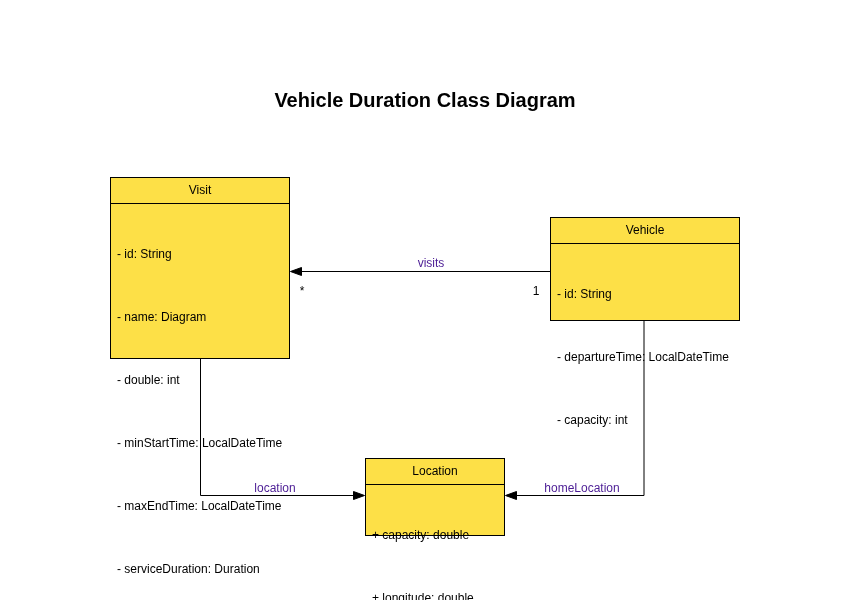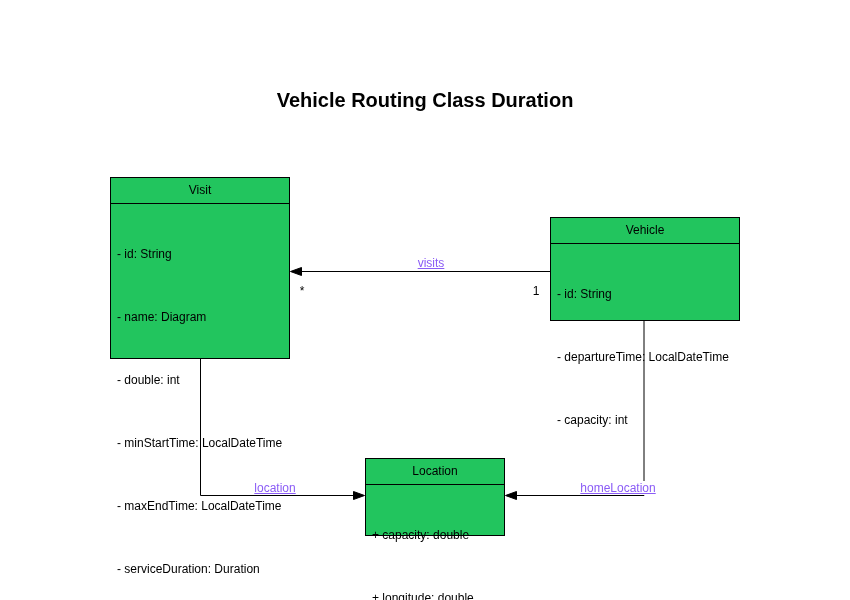--- a/index.html
+++ b/index.html
@@ -39,21 +39,21 @@
     fill: none;
   }
   .connectors path {
     stroke: #000000;
     stroke-width: 1;
     fill: #000000;
   }
   .uml-class {
     position: absolute;
     box-sizing: border-box;
-    background: #22c55e;
+    background: #fde047;
     border: 1px solid #000000;
     z-index: 2;
     font-size: 12px;
   }
   .uml-header {
     box-sizing: border-box;
     height: 26px;
     line-height: 25px;
     text-align: center;
     border-bottom: 1px solid #000000;
@@ -71,48 +71,47 @@
   }
   .edge-label {
     position: absolute;
     transform: translateX(-50%);
     font-size: 12px;
     line-height: 14px;
     white-space: nowrap;
     background: #ffffff;
     padding: 0 2px;
     z-index: 3;
-    color: #8b5cf6;
-    text-decoration: underline;
+    color: #4c1d95;
   }
   .edge-mult {
     position: absolute;
     transform: translateX(-50%);
     font-size: 12px;
     line-height: 14px;
     white-space: nowrap;
     z-index: 3;
     color: #000000;
   }
   #class-visit    { left: 110px; top: 177px; width: 180px; height: 182px; }
   #class-vehicle  { left: 550px; top: 217px; width: 190px; height: 104px; }
   #class-location { left: 365px; top: 458px; width: 140px; height:  78px; }
 
   #label-visits        { left: 431px; top: 256px; }
   #mult-visits-target  { left: 302px; top: 284px; }
   #mult-visits-source  { left: 536px; top: 284px; }
   #label-location      { left: 275px; top: 481px; }
-  #label-homelocation  { left: 582px; top: 481px; margin-left: 36px; }
+  #label-homelocation  { left: 582px; top: 481px; }
 </style>
 </head>
 <body>
 
 <div class="canvas">
 
-  <div class="diagram-title">Vehicle Routing Class Duration</div>
+  <div class="diagram-title">Vehicle Duration Class Diagram</div>
 
   <svg class="connectors" width="850" height="600">
 
     <g>
       <line x1="550" y1="271.5" x2="292" y2="271.5"></line>
       <path d="M 290.5 271.5 L 301.5 267.5 L 301.5 275.5 Z"></path>
     </g>
 
     <g>
       <polyline points="200.5,359 200.5,495.5 356,495.5"></polyline>

